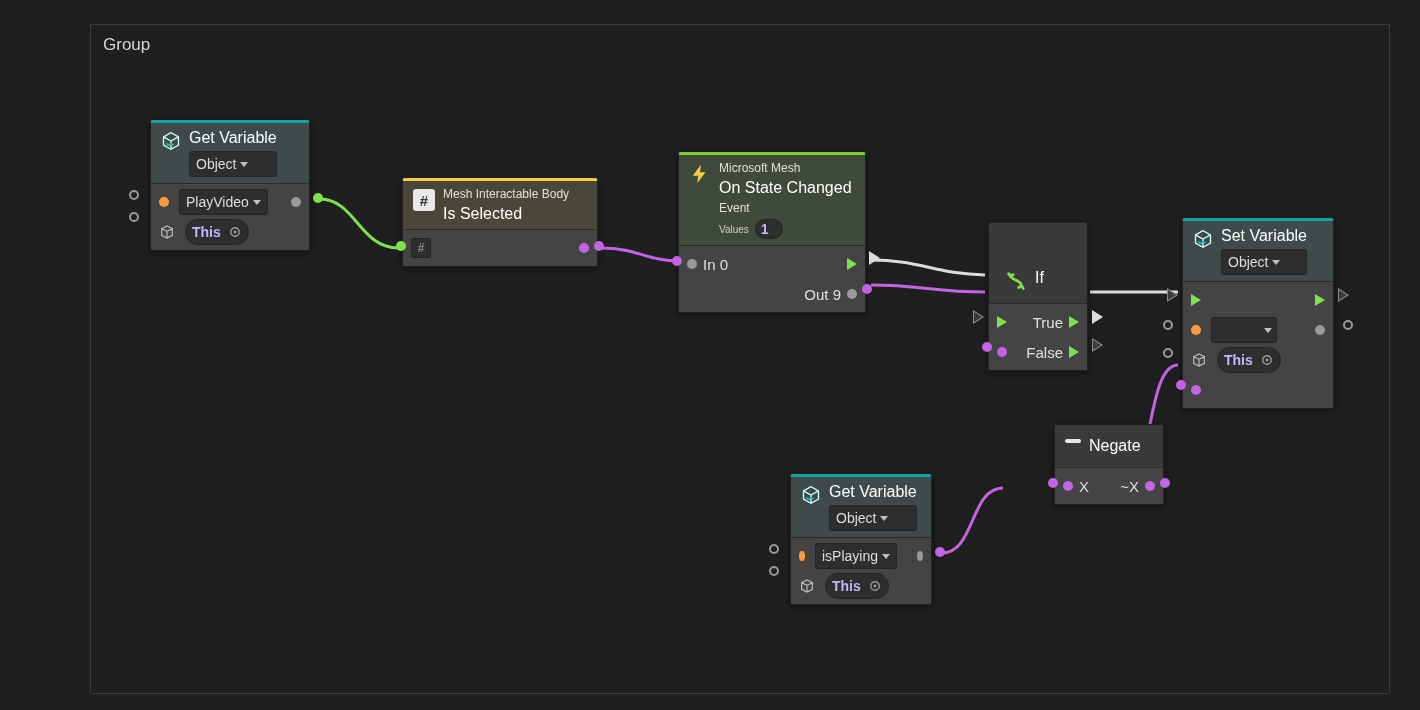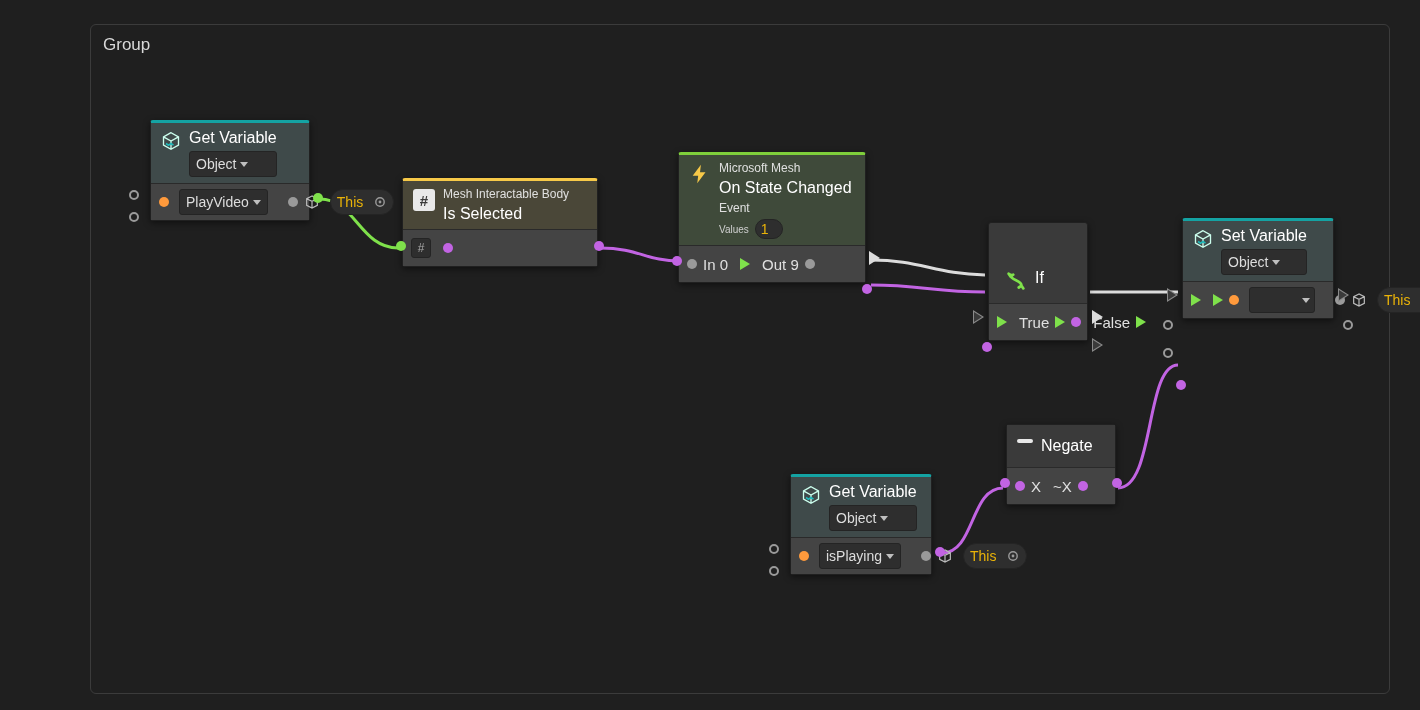--- a/index.html
+++ b/index.html
@@ -1,43 +1,43 @@
 <!DOCTYPE html>
 <html><head>
 <meta charset="utf-8">
 <style>
   html,body{margin:0;padding:0;width:1420px;height:710px;background:#1f1f1f;font-family:"Segoe UI",Arial,sans-serif;color:#cfcfcf;overflow:hidden;}
   .canvas{position:relative;width:1420px;height:710px;}
   
-  .group{position:absolute;left:90px;top:24px;width:1298px;height:668px;border:1px solid #3b3b3b;border-radius:6px;}
+  .group{position:absolute;left:90px;top:24px;width:1298px;height:668px;border:1px solid #3b3b3b;border-radius:1px;}
   .group-title{position:absolute;left:12px;top:10px;font-size:17px;font-weight:500;color:#d8d8d8;}
   
   .node{position:absolute;background:#3a3a3a;border:1px solid #202020;border-radius:3px;box-shadow:0 2px 6px rgba(0,0,0,.5);}
   .titlebar{display:flex;align-items:flex-start;gap:8px;padding:6px 10px;color:#fff;}
   .titlebar .ticon{flex:0 0 auto;margin-top:2px;}
   .titlebar .tstack{display:flex;flex-direction:column;gap:4px;}
   .titlebar .sub{font-size:12px;color:#e8e8e8;opacity:.95;line-height:14px;}
   .titlebar .main{font-size:16px;font-weight:500;line-height:18px;}
-  .body{background:#444;border-top:1px solid #2a2a2a;padding:6px 8px;display:flex;flex-direction:row;gap:6px;}
+  .body{background:#444;border-top:1px solid #2a2a2a;padding:6px 8px;display:flex;flex-direction:column;gap:6px;}
   .row{display:flex;align-items:center;gap:6px;height:24px;font-size:14px;}
   .row .spacer{flex:1;}
   
   .acc-teal{border-top:3px solid #14a3a3;}
   .acc-teal .titlebar{background:#3f4a4a;}
   .acc-yellow{border-top:3px solid #f7c948;}
   .acc-yellow .titlebar{background:#4a4738;}
   .acc-green{border-top:3px solid #7fcf3b;}
   .acc-green .titlebar{background:#3f4a3a;}
   .acc-dark .titlebar{background:#3a3a3a;}
   
   .chip{display:inline-flex;align-items:center;gap:4px;background:#2e2e2e;border:1px solid #242424;border-radius:3px;padding:2px 6px;font-size:14px;color:#ddd;height:20px;}
   .chip .tri{width:0;height:0;border-left:4px solid transparent;border-right:4px solid transparent;border-top:5px solid #bfbfbf;}
   .chip.sm{font-size:13px;min-width:56px;justify-content:flex-end;padding:2px 4px;}
   
-  .field{display:inline-flex;align-items:center;background:#2e2e2e;border:1px solid #242424;border-radius:13px;padding:2px 6px;font-size:14px;color:#eab308;height:20px;min-width:40px;}
+  .field{display:inline-flex;align-items:center;background:#2e2e2e;border:1px solid #242424;border-radius:13px;padding:2px 6px;font-size:14px;color:#c4b5fd;height:20px;min-width:40px;font-weight:bold;}
   
   .dot{width:10px;height:10px;border-radius:50%;}
   .hollow{width:10px;height:10px;border-radius:50%;border:2px solid #9a9a9a;box-sizing:border-box;}
   .d-orange{background:#ff9a3c;}
   .d-green{background:#7fe14b;}
   .d-purple{background:#c264e3;}
   .d-grey{background:#9a9a9a;}
   
   .exec{width:0;height:0;border-top:7px solid transparent;border-bottom:7px solid transparent;border-left:11px solid #8a8a8a;position:relative;}
   .exec::after{content:"";position:absolute;left:-10px;top:-5px;width:0;height:0;border-top:5px solid transparent;border-bottom:5px solid transparent;border-left:8px solid #3a3a3a;}
@@ -264,21 +264,21 @@
 
       <span class="exec" style="position:absolute;left:-16px;top:6px;"></span>
       <span class="hollow" style="position:absolute;left:-20px;top:38px;"></span>
       <span class="hollow" style="position:absolute;left:-20px;top:66px;"></span>
       <span class="dot d-purple" style="position:absolute;left:-7px;top:98px;"></span>
       <span class="exec" style="position:absolute;right:-16px;top:6px;"></span>
       <span class="hollow" style="position:absolute;right:-20px;top:38px;"></span>
     </div>
   </div>
 
-  <div class="node acc-dark" style="left:1006px;top:424px;width:108px;">
+  <div class="node acc-dark" style="left:1054px;top:424px;width:108px;">
     <div class="titlebar" style="padding:12px 10px;">
       <span class="pill ticon"></span>
       <div class="main">Negate</div>
     </div>
     <div class="body" style="position:relative;">
       <div class="row">
         <span class="dot d-purple"></span>
         <span class="txt">X</span>
         <span class="spacer"></span>
         <span class="txt">~X</span>

